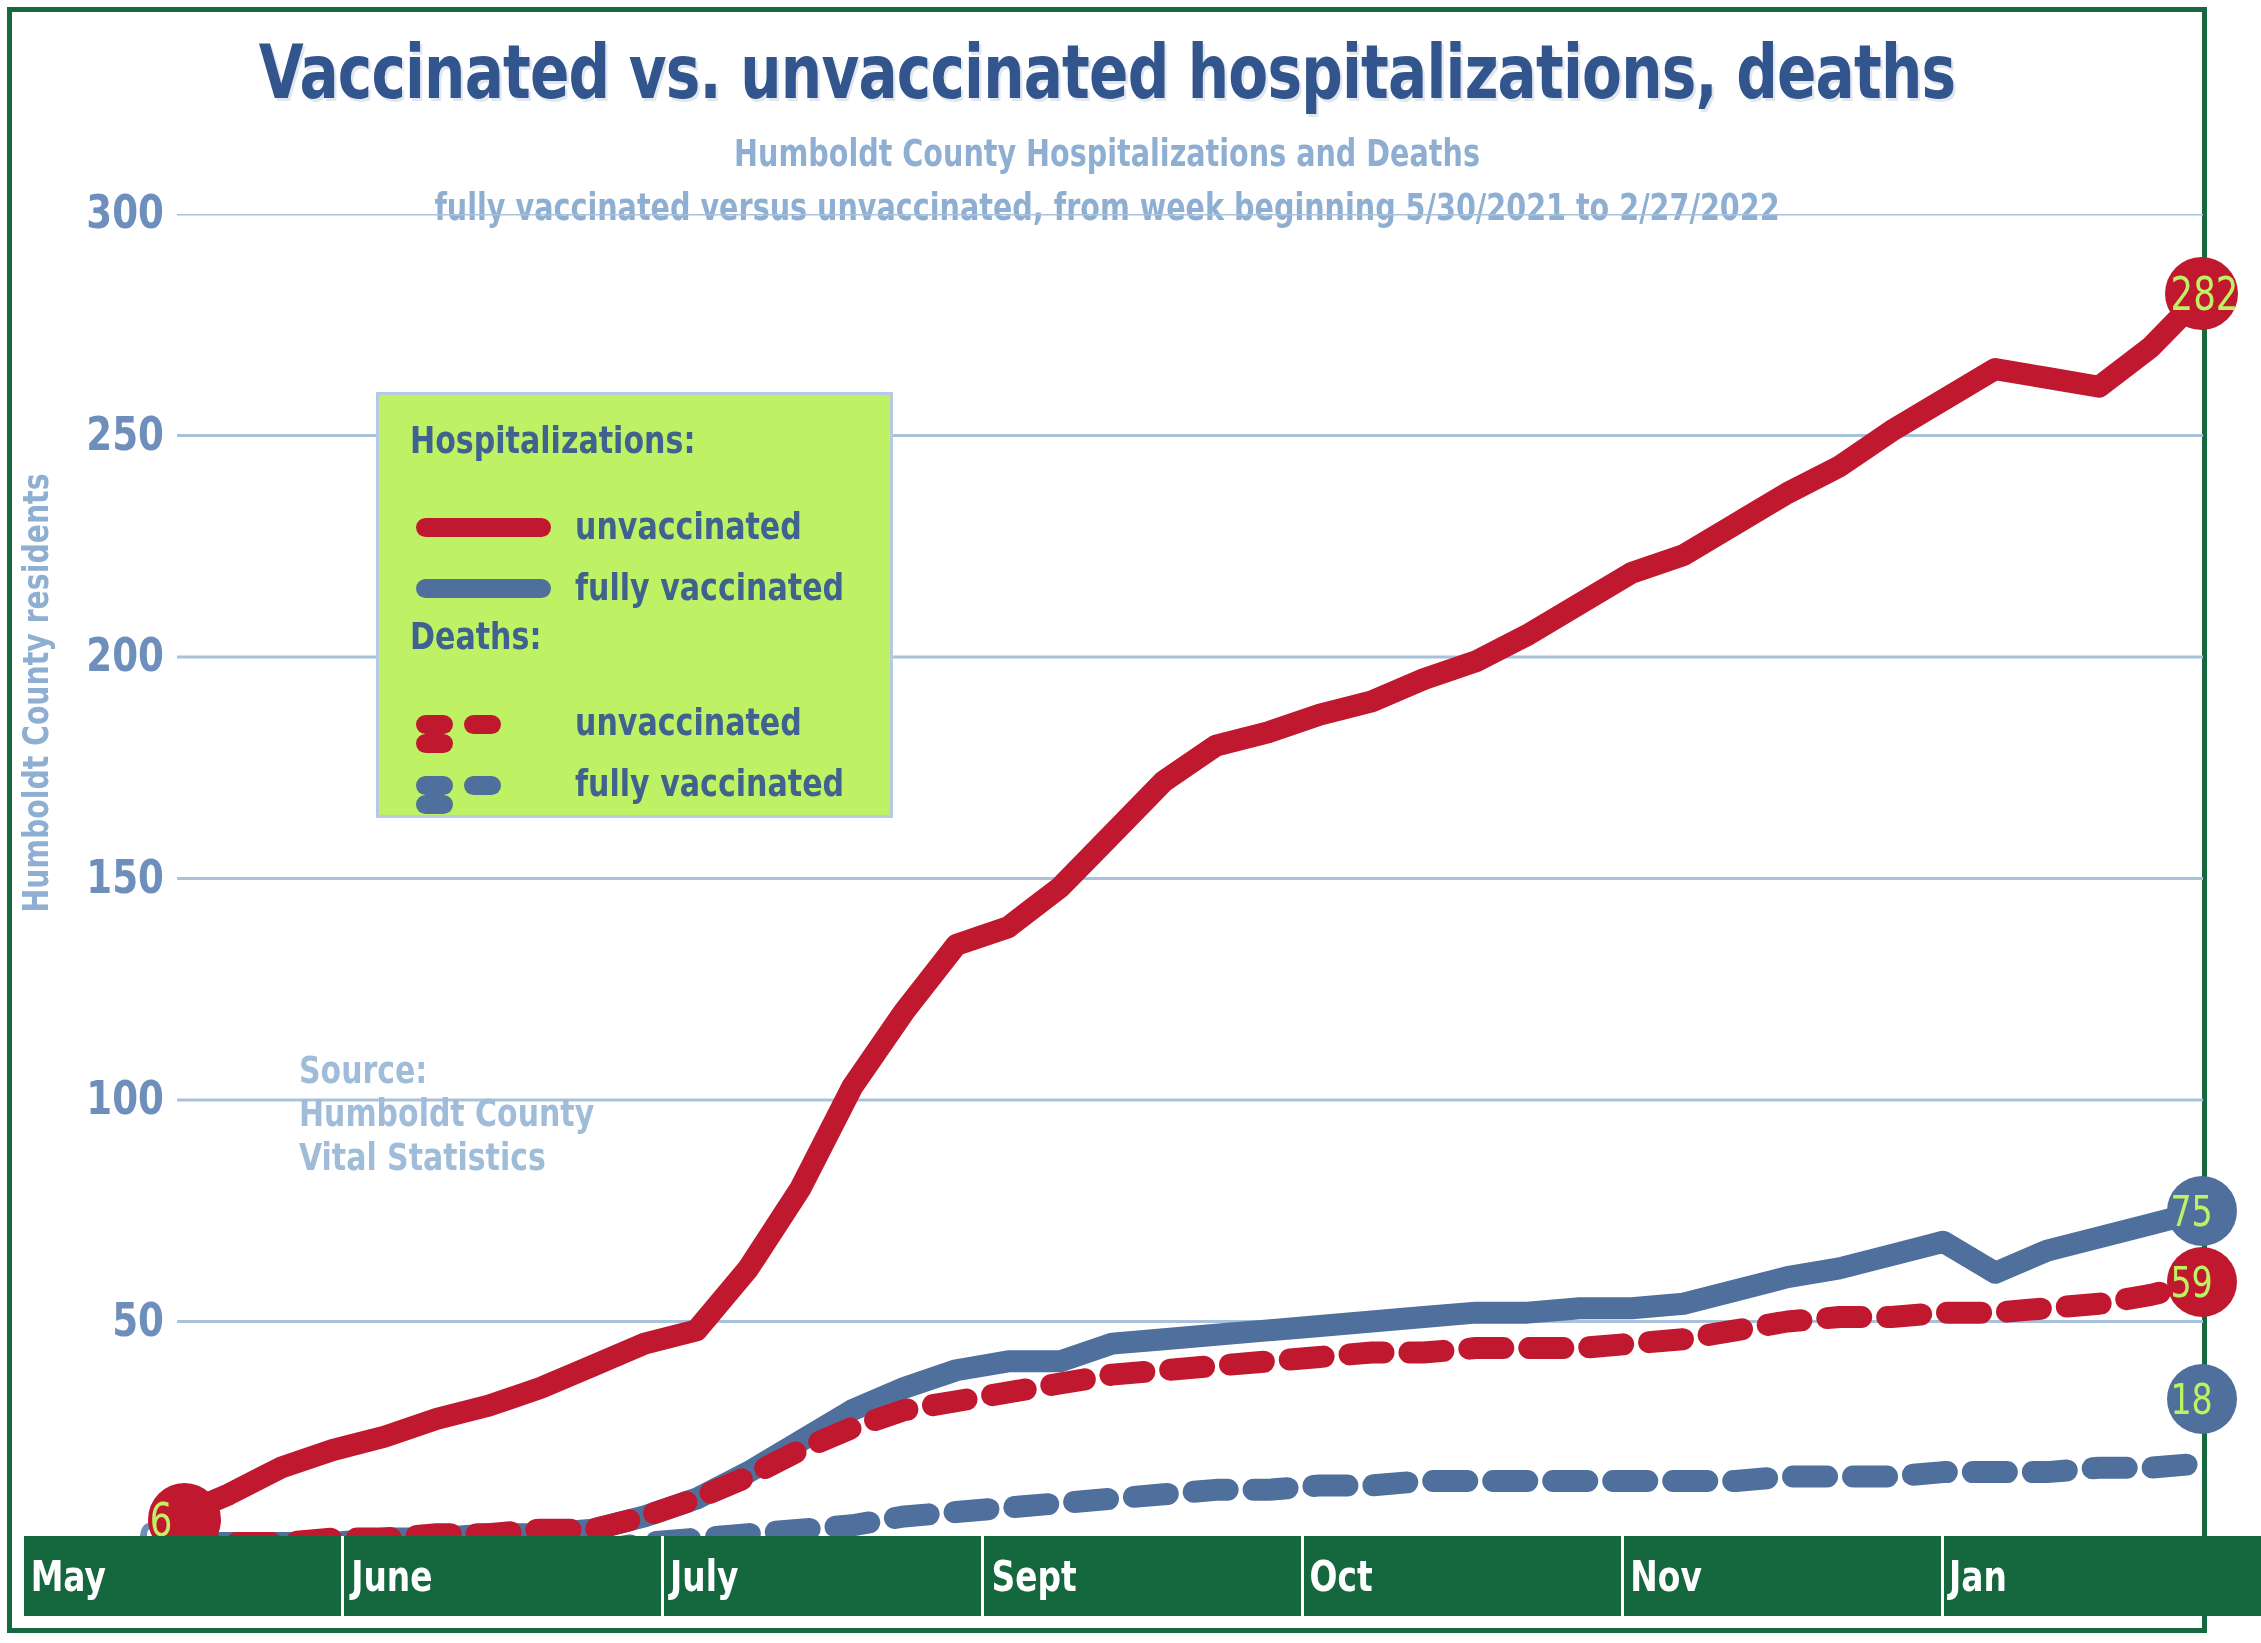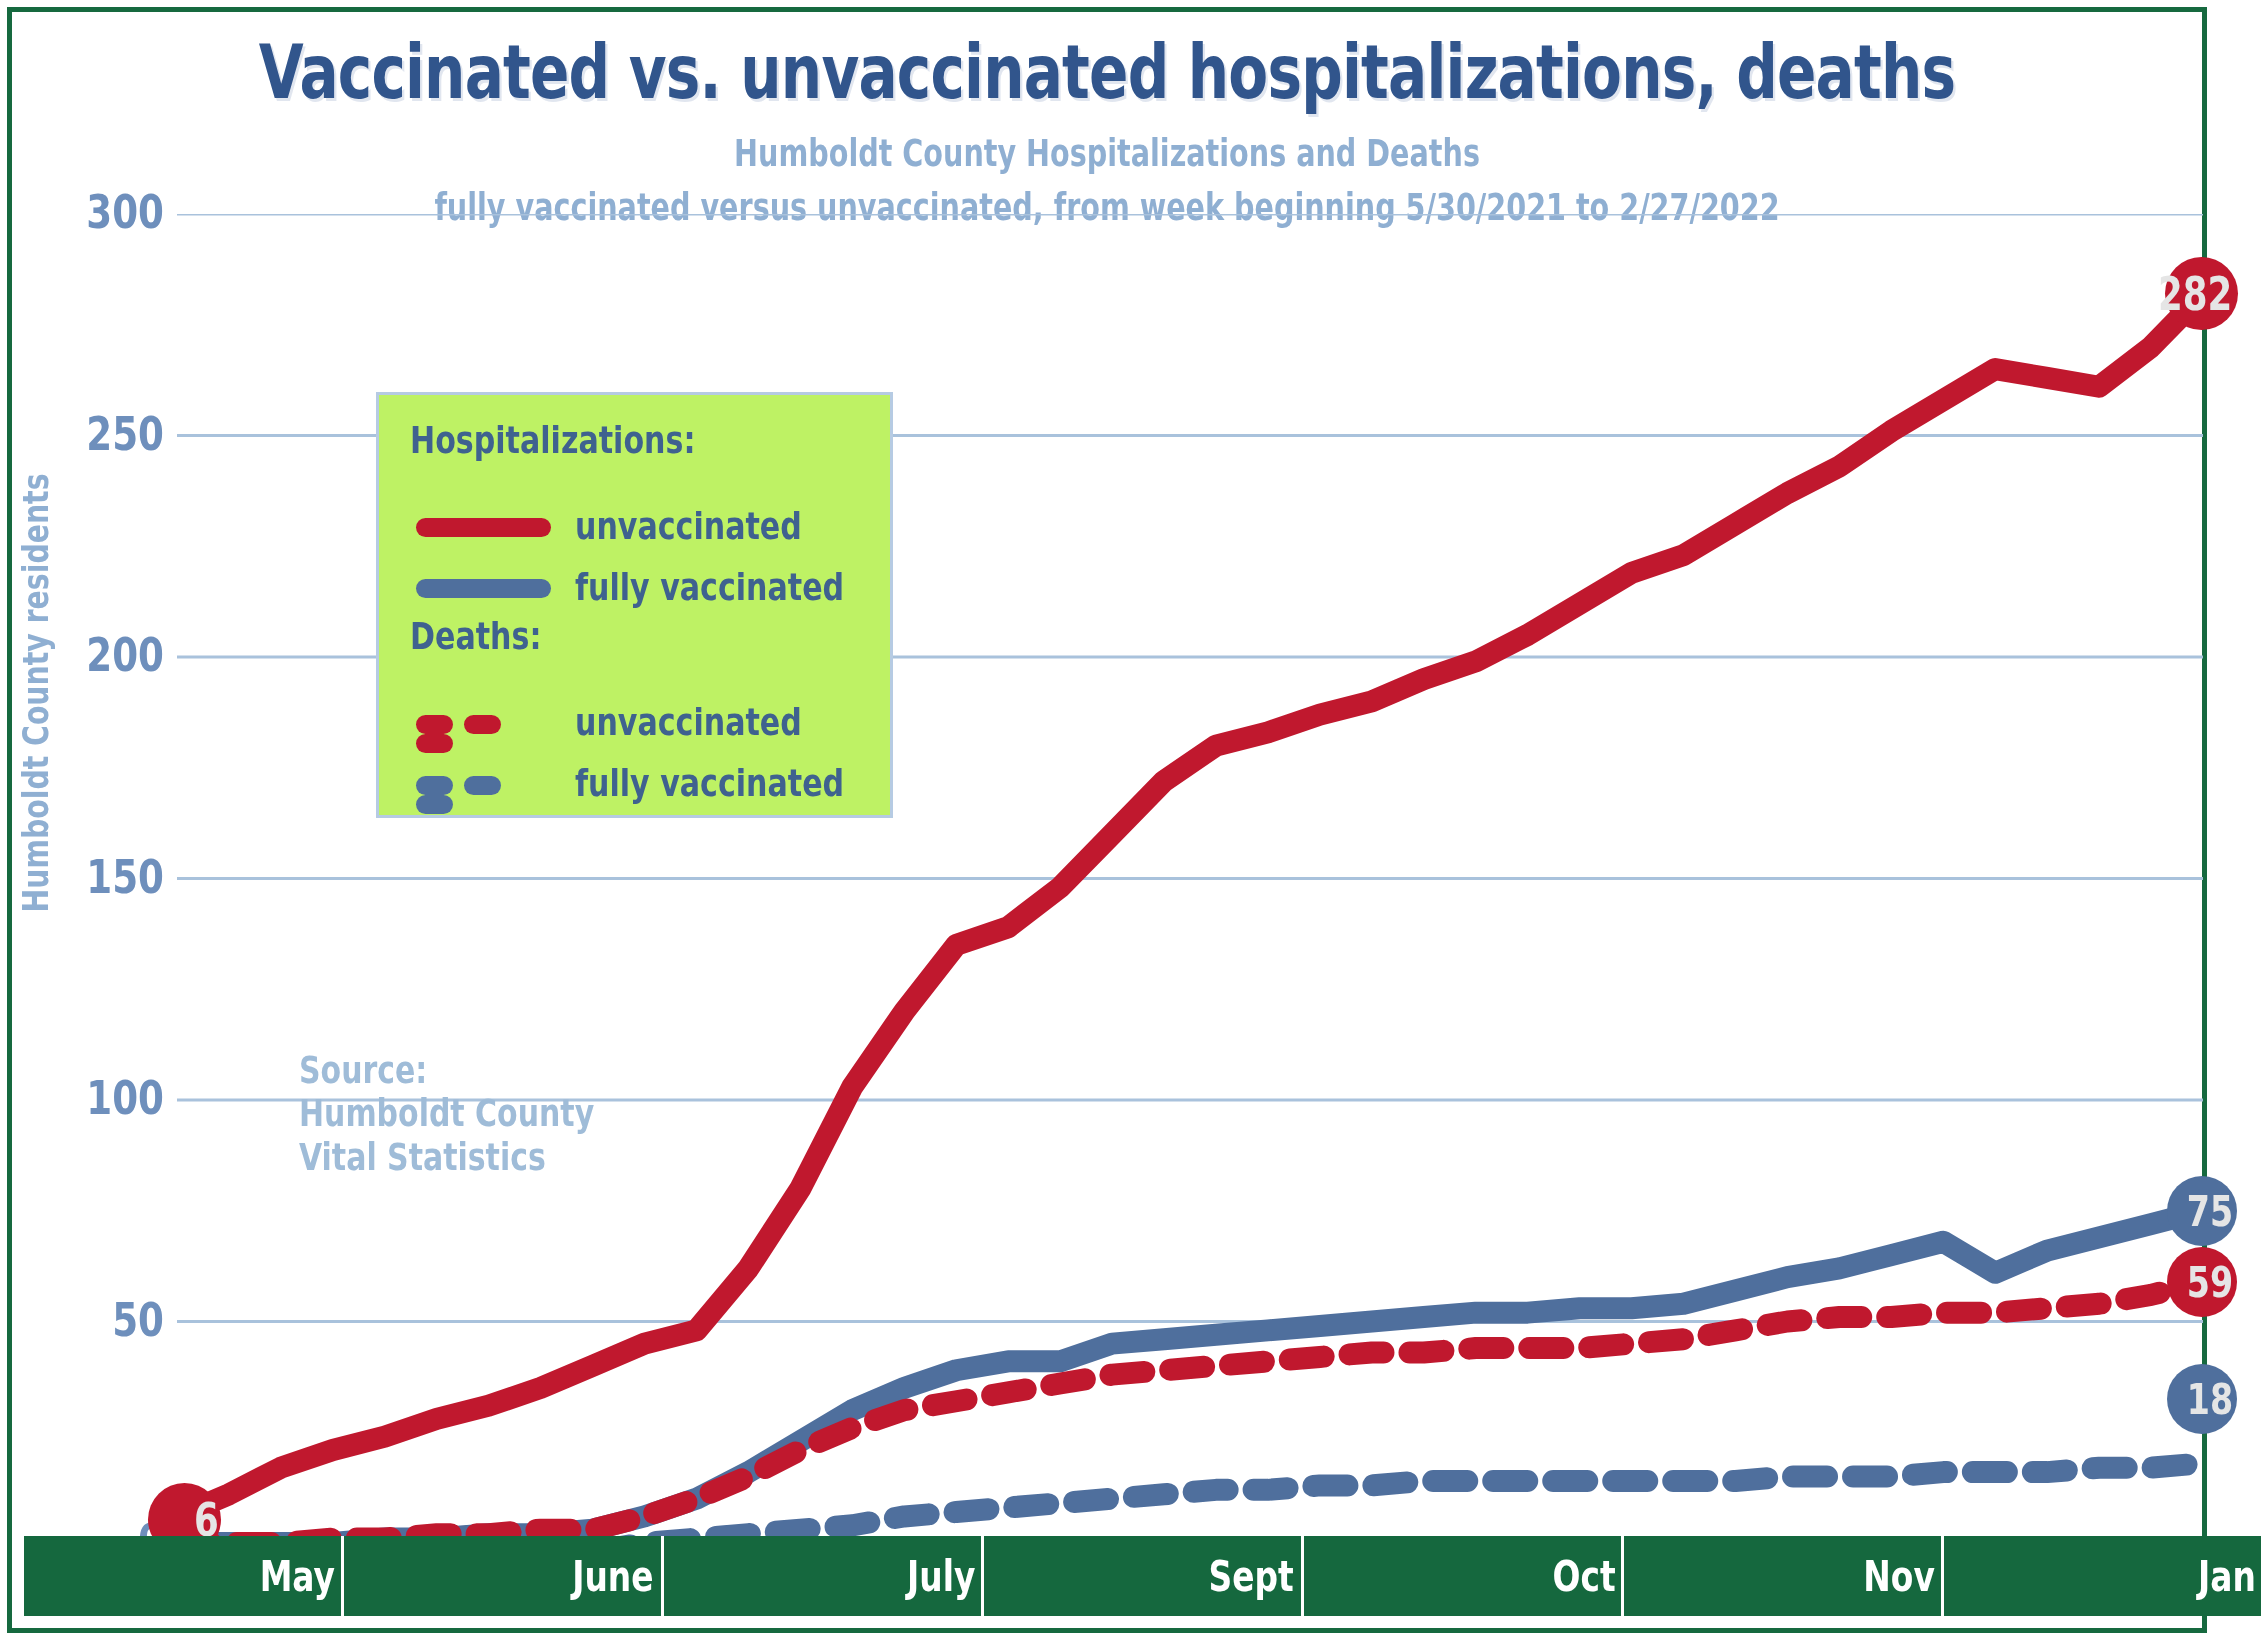--- a/index.html
+++ b/index.html
@@ -129,32 +129,32 @@
     width:2237px;height:80px;
     display:flex;
   }
   .month{
     flex:1 1 0;
     background:#15683E;
     border-right:3.5px solid #ffffff;
     color:#ffffff;
     font-size:43px;font-weight:bold;
     font-family:"DejaVu Sans Condensed","Liberation Sans Narrow","Liberation Sans",sans-serif;
-    display:flex;align-items:center;justify-content:flex-end;
+    display:flex;align-items:center;justify-content:flex-start;
     box-sizing:border-box;
   }
   .month:last-child{border-right:none;}
   .month span{transform:scaleX(0.85);display:block;}
 
   
   .badge{
     position:absolute;
     border-radius:50%;
-    display:flex;align-items:center;justify-content:flex-end;
-    color:#e5e5e5;font-weight:bold;
+    display:flex;align-items:center;justify-content:flex-start;
+    color:#bef264;font-weight:normal;
     font-family:"DejaVu Sans Condensed","Liberation Sans Narrow","Liberation Sans",sans-serif;
   }
   .badge span{transform:scaleX(0.86);display:block;}
 </style>
 </head>
 <body>
 
 <div id="frame">
 
   <div id="title">Vaccinated vs. unvaccinated hospitalizations, deaths</div>

